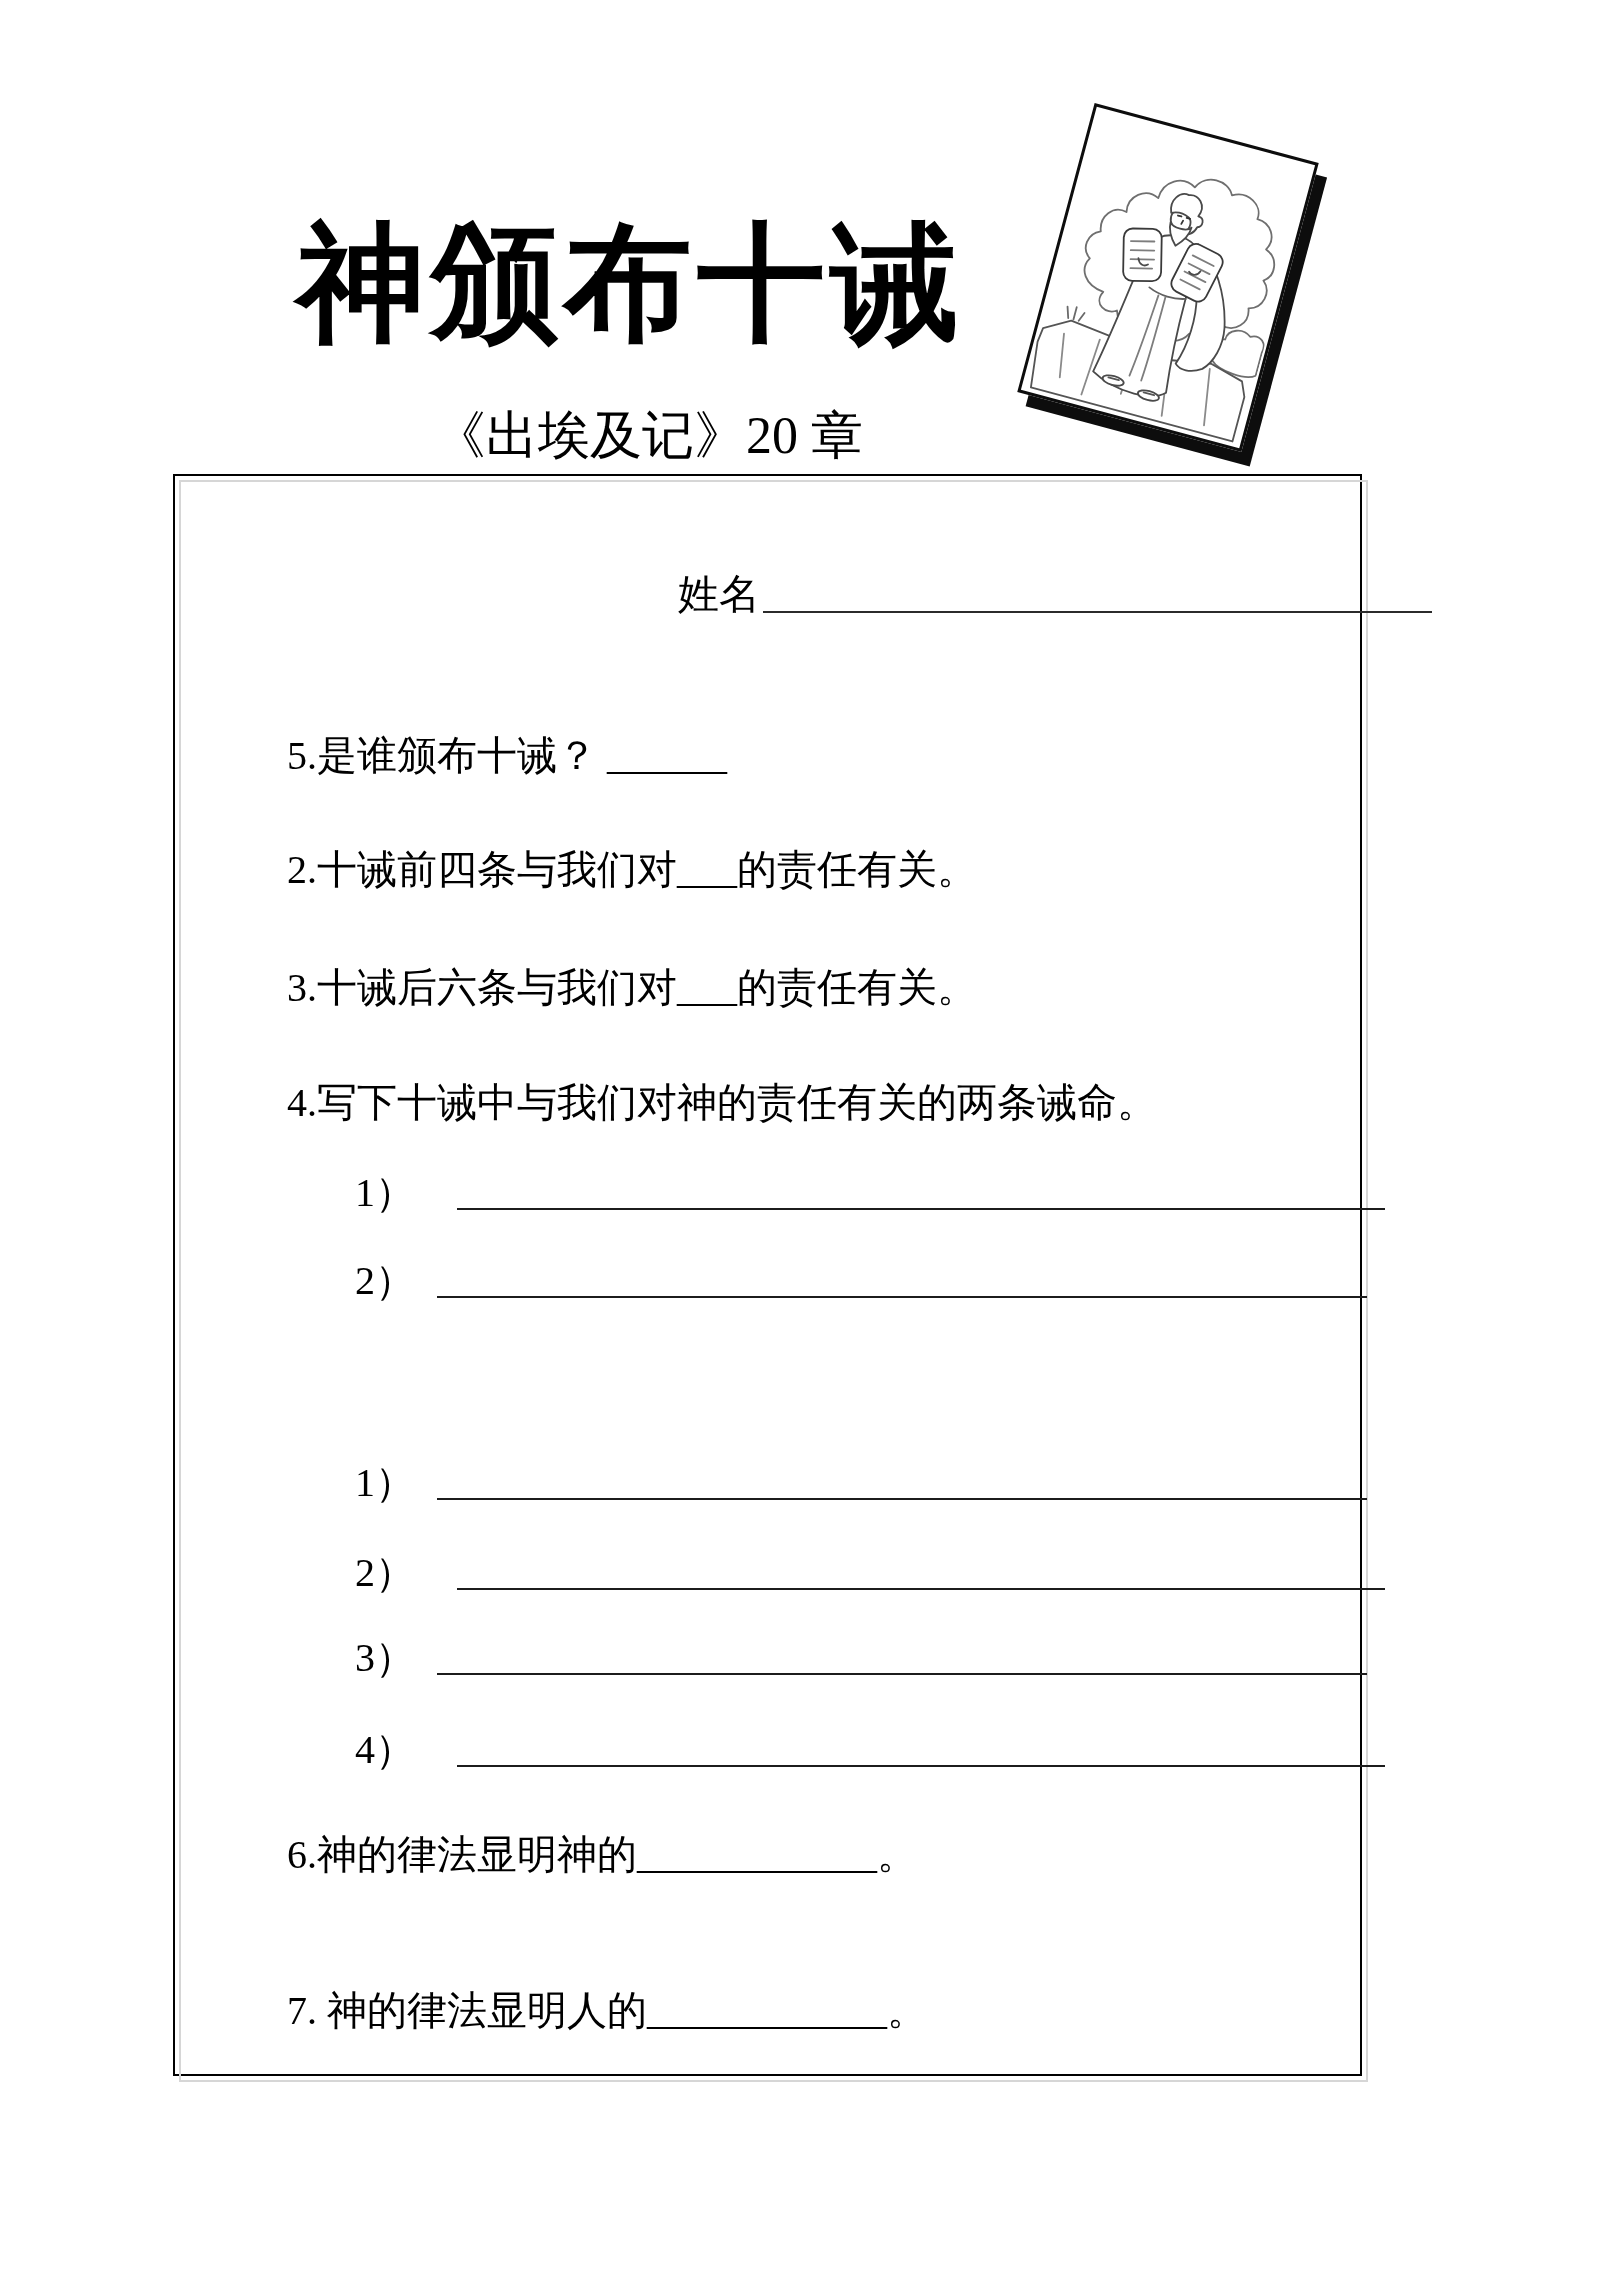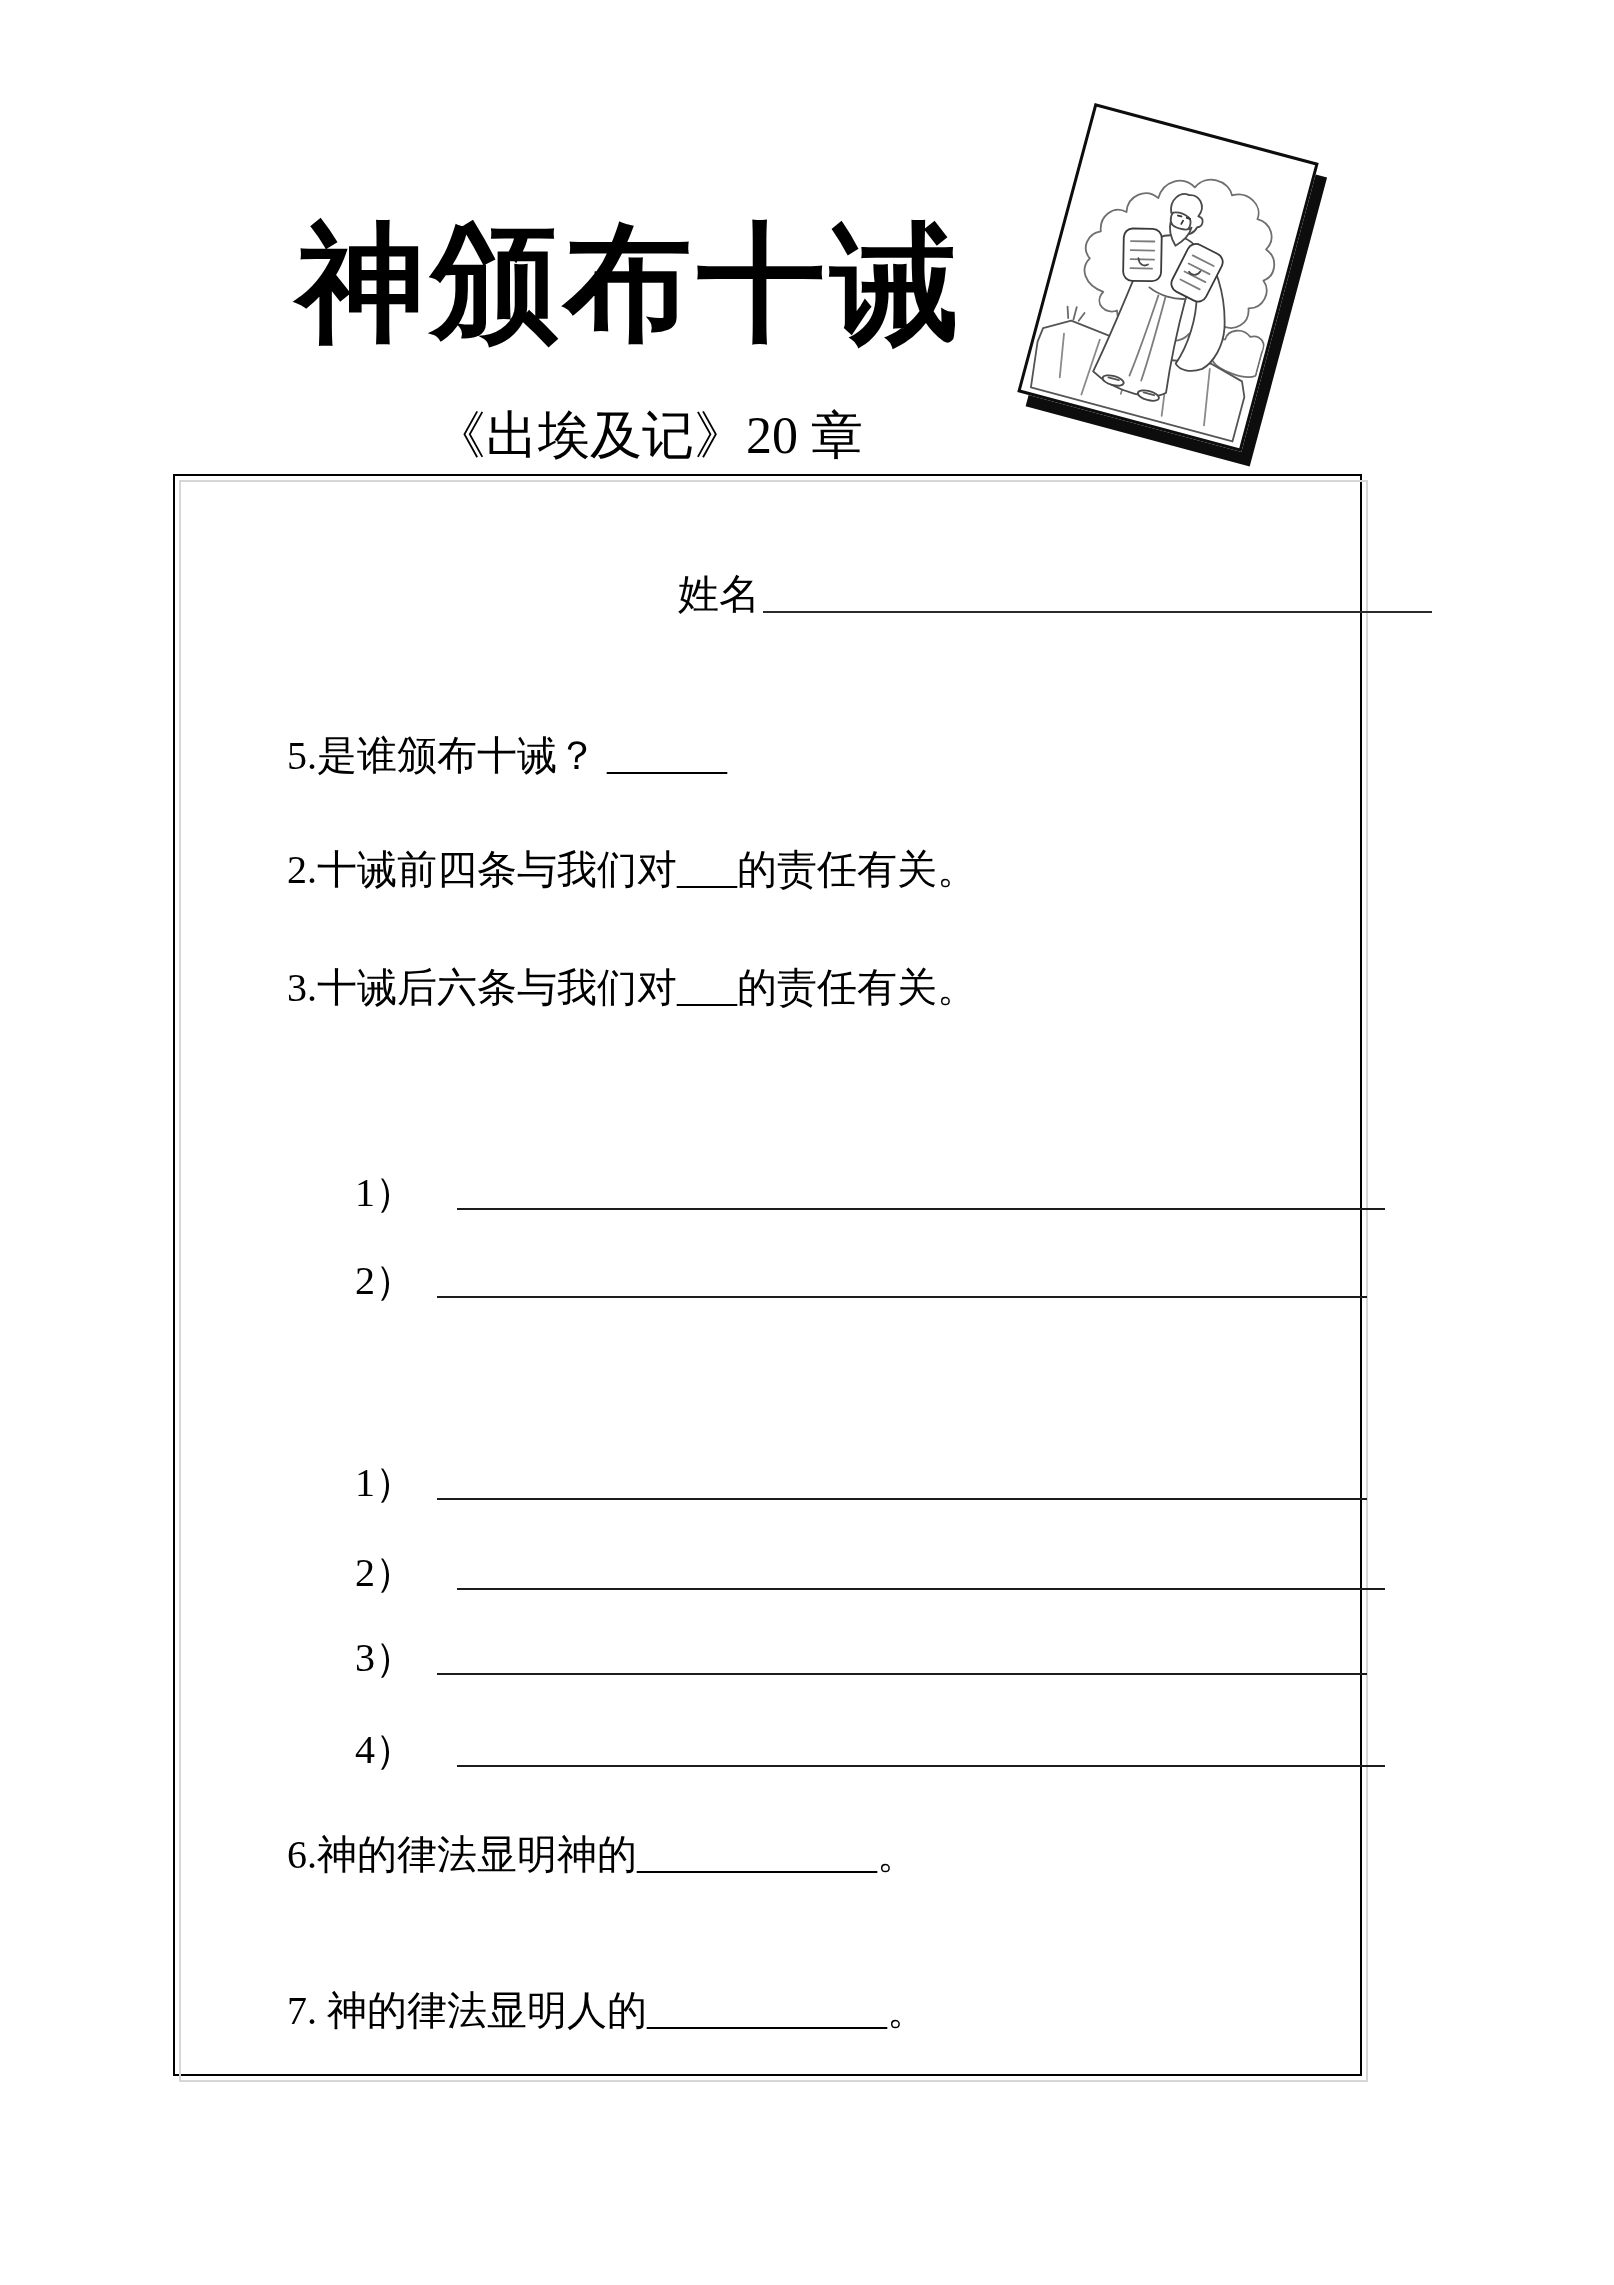--- a/index.html
+++ b/index.html
@@ -148,20 +148,21 @@
       <span>姓名</span>
       <span class="name-line"></span>
     </div>
 
     <div class="q" id="q1">5.是谁颁布十诫？ ______</div>
 
     <div class="q" id="q2">2.十诫前四条与我们对___的责任有关。</div>
 
     <div class="q" id="q3">3.十诫后六条与我们对___的责任有关。</div>
 
+    <div class="q" id="q4">4.写下十诫中与我们对神的责任有关的两条诫命。</div>
 
     <div class="item gap-wide" id="i41">
       <span class="item-label">1）</span>
       <span class="answer-line"></span>
     </div>
     <div class="item gap-narrow" id="i42">
       <span class="item-label">2）</span>
       <span class="answer-line"></span>
     </div>
 

